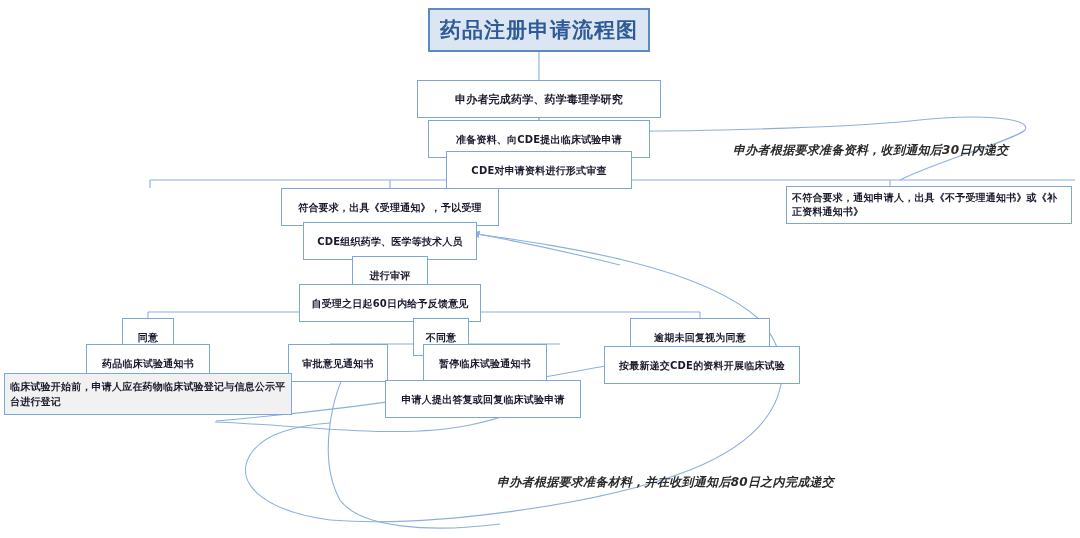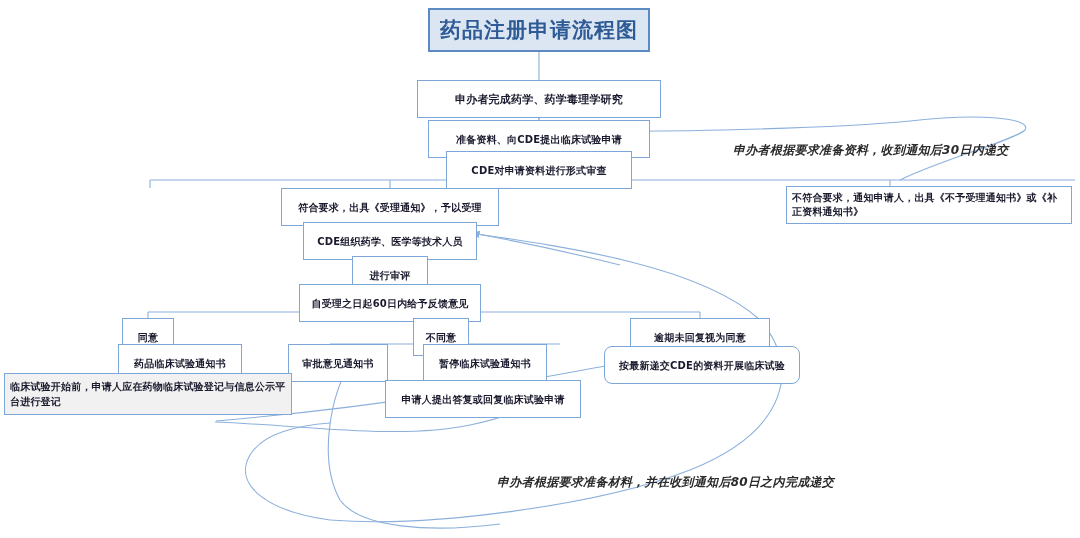--- a/index.html
+++ b/index.html
@@ -147,27 +147,27 @@
   <div class="node" style="left:352px; top:256px; width:76px; height:19px; font-size:10px;">进行审评</div>
 
   <div class="node" style="left:299px; top:284px; width:182px; height:32px; font-size:10px;">自受理之日起60日内给予反馈意见</div>
 
   <div class="node" style="left:122px; top:318px; width:52px; height:19px; font-size:10px;">同意</div>
 
   <div class="node" style="left:413px; top:318px; width:56px; height:19px; font-size:10px;">不同意</div>
 
   <div class="node" style="left:630px; top:318px; width:140px; height:19px; font-size:10px;">逾期未回复视为同意</div>
 
-  <div class="node" style="left:86px; top:344px; width:124px; height:21px; font-size:10px;margin-left:32px;">药品临床试验通知书</div>
+  <div class="node" style="left:86px; top:344px; width:124px; height:21px; font-size:10px;">药品临床试验通知书</div>
 
   <div class="node" style="left:288px; top:344px; width:100px; height:21px; font-size:10px;">审批意见通知书</div>
 
   <div class="node" style="left:423px; top:344px; width:124px; height:21px; font-size:10px;text-align:center;">暂停临床试验通知书</div>
 
-  <div class="node" style="left:604px; top:346px; width:196px; height:21px; font-size:10px;border-radius:8px;">按最新递交CDE的资料开展临床试验</div>
+  <div class="node" style="left:604px; top:346px; width:196px; height:21px; font-size:10px;">按最新递交CDE的资料开展临床试验</div>
 
   <div class="node" style="left:385px; top:380px; width:196px; height:21px; font-size:10px;">申请人提出答复或回复临床试验申请</div>
 
   <div class="node gray" style="left:4px; top:373px; width:288px; height:42px; font-size:10px; line-height:15px;">临床试验开始前，申请人应在药物临床试验登记与信息公示平台进行登记</div>
 
   <div class="annot" style="left:733px; top:142px;">申办者根据要求准备资料，收到通知后30日内递交</div>
 
   <div class="annot" style="left:497px; top:474px;">申办者根据要求准备材料，并在收到通知后80日之内完成递交</div>
 
 </div>

